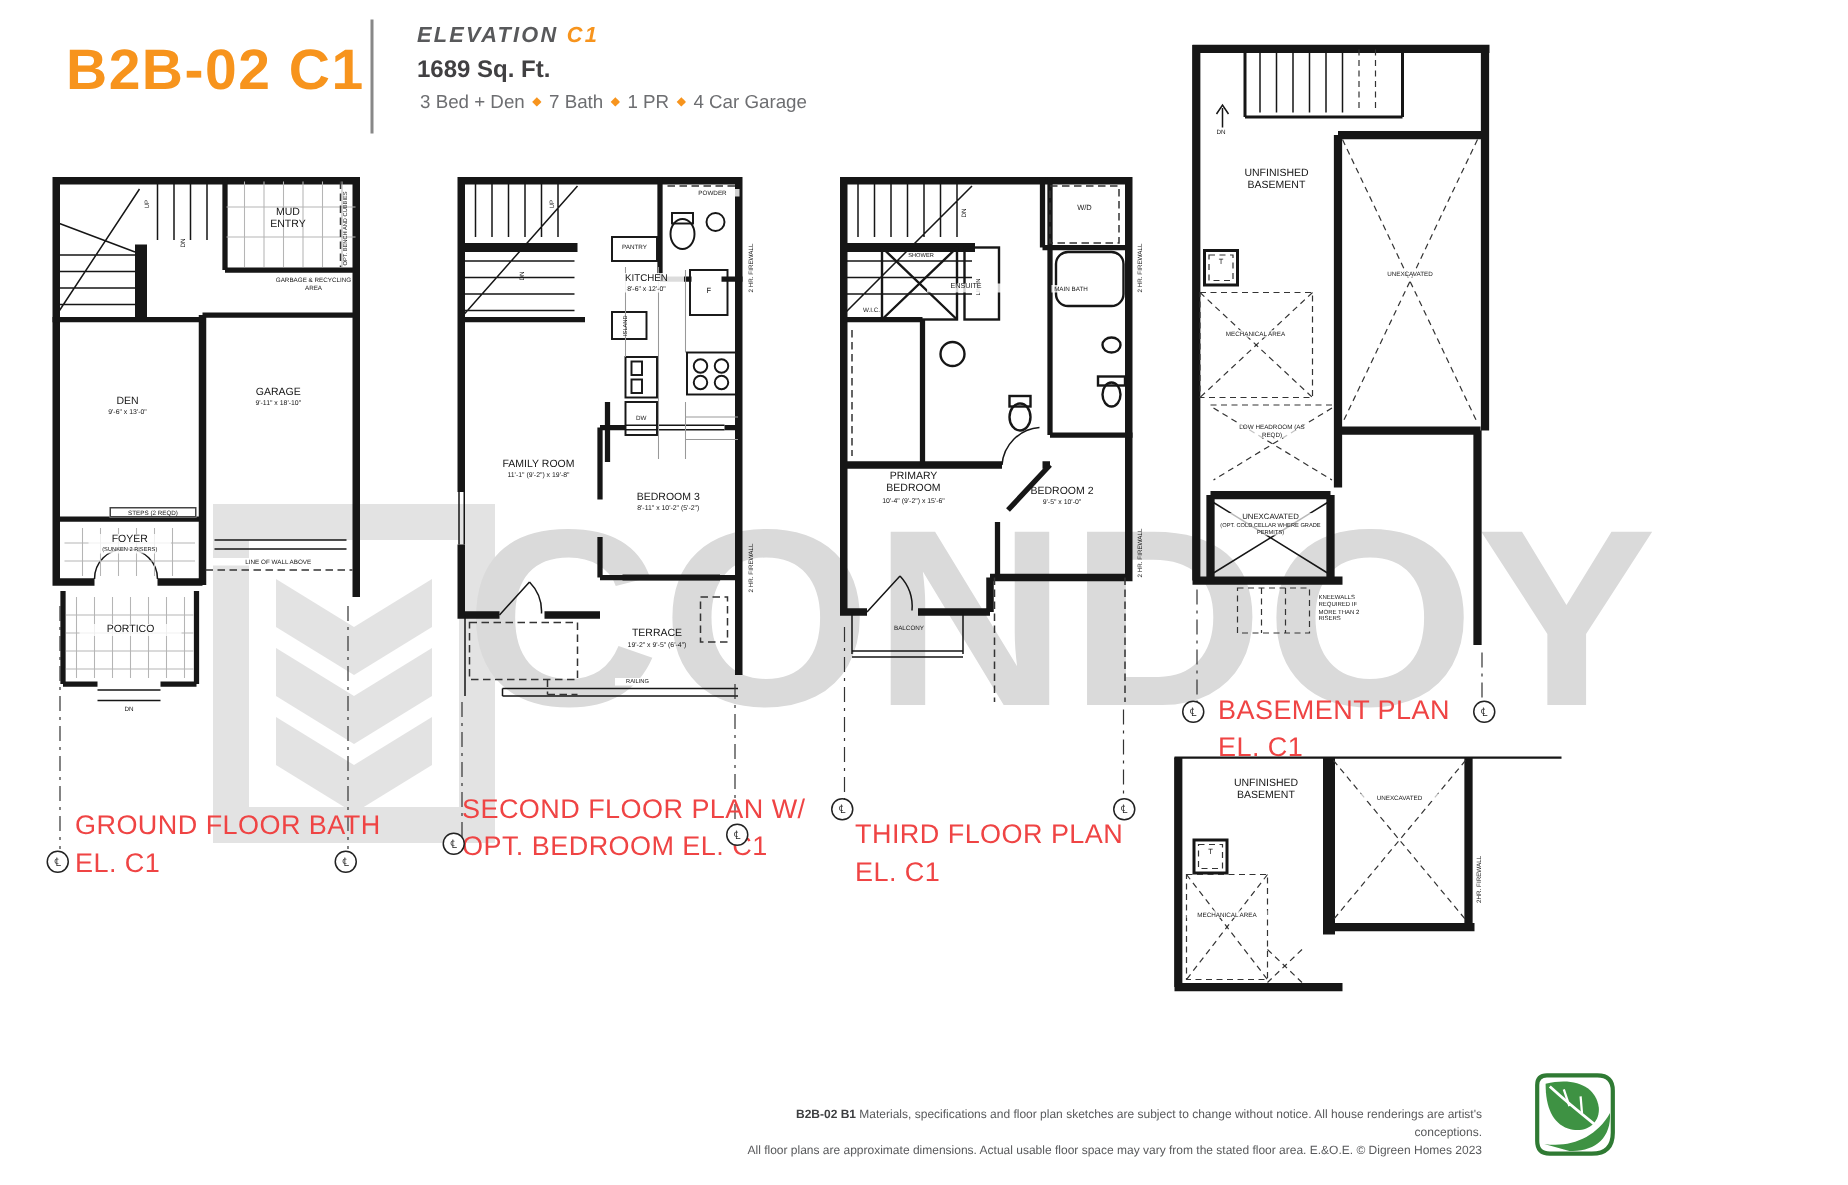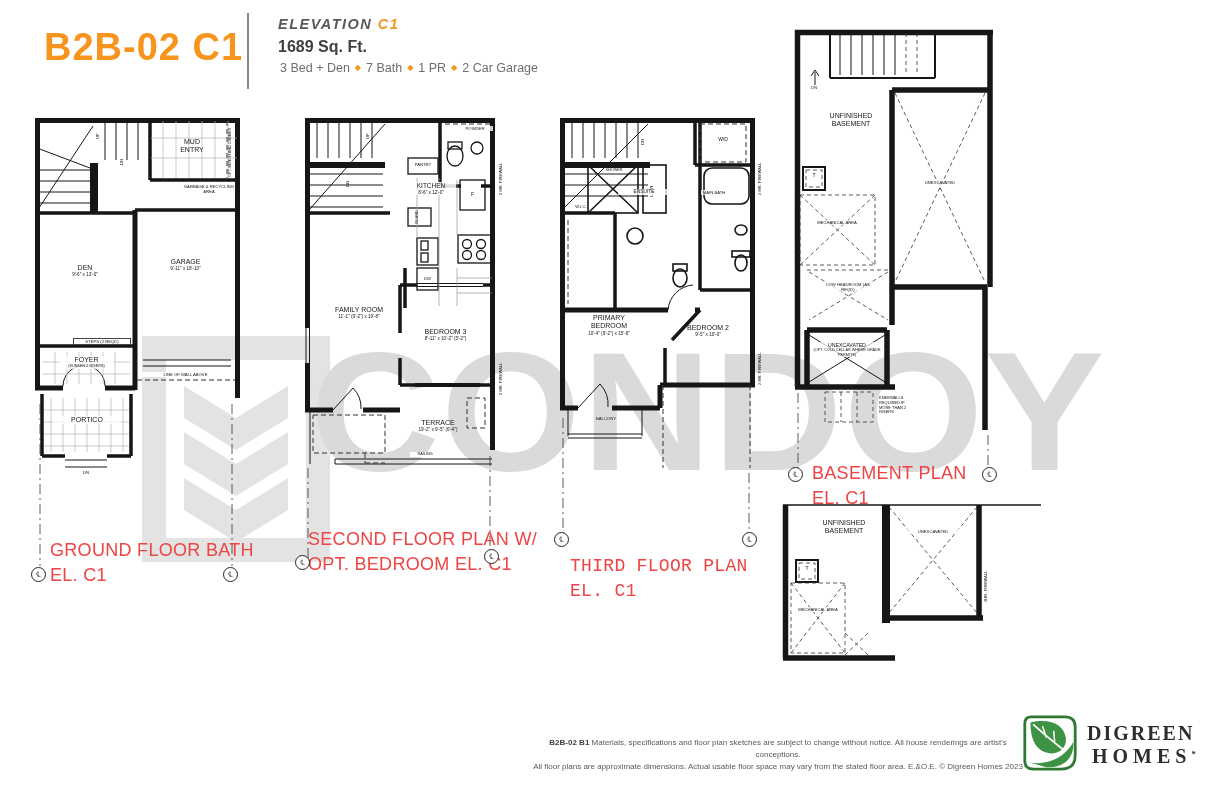--- a/index.html
+++ b/index.html
@@ -25,22 +25,22 @@
   .lbl{position:absolute;text-align:center;line-height:1.2;color:#161616;letter-spacing:0;}
   .nm{font-size:7px;font-weight:500;}
   .dm{font-size:4.6px;}
   .sm{font-size:4.2px;}
   .xs{font-size:3.8px;}
   .vert{writing-mode:vertical-rl;transform:rotate(180deg);}
   .plan-title{position:absolute;font-size:18px;letter-spacing:.3px;color:#ef4444;line-height:1.4;white-space:nowrap;}
   .clmark{position:absolute;width:13px;height:13px;border:1.2px solid #222;border-radius:50%;
           font-size:8px;line-height:13px;text-align:center;color:#222;background:#fff;}
   
-  .disc{position:absolute;left:528px;top:737px;width:500px;font-size:8px;line-height:1.5;
-        color:#58595b;text-align:center;z-index:3;}
+  .disc{position:absolute;left:488px;top:737px;width:500px;font-size:8px;line-height:1.5;
+        color:#58595b;text-align:right;z-index:3;}
   .disc b{color:#3e3f41;}
   .logo{position:absolute;left:1022px;top:714px;display:flex;align-items:center;gap:9px;z-index:3;}
   .logo-txt{font-family:"Liberation Serif",serif;color:#2d2d2d;font-weight:700;}
   .logo-l1{font-size:20px;letter-spacing:2px;}
   .logo-l2{font-size:20px;letter-spacing:5px;padding-left:5px;}
   .logo-mark{font-size:9px;vertical-align:6px;}
 </style>
 </head>
 <body>
 
@@ -55,21 +55,21 @@
 <div class="wm-text">CONDOY</div>
 
 <div class="hdr-title">B2B-02 C1</div>
 <div class="hdr-div"></div>
 <div class="hdr-elev">
   <span>ELEVATION</span>
   <span class="c1">C1</span>
 </div>
 <div class="hdr-area">1689 Sq. Ft.</div>
 <div class="hdr-specs">
-  <span>3 Bed + Den</span><span class="sep">◆</span><span>7 Bath</span><span class="sep">◆</span><span>1 PR</span><span class="sep">◆</span><span>2 Car Garage</span>
+  <span>3 Bed + Den</span><span class="sep">◆</span><span>7 Bath</span><span class="sep">◆</span><span>1 PR</span><span class="sep">◆</span><span>4 Car Garage</span>
 </div>
 
 <div class="plan" style="left:35px;top:118px;width:205px;height:470px;">
   <svg width="205" height="460" viewBox="0 0 205 460">
     <g stroke="#161616" stroke-width="5" fill="none">
       <path d="M0,2.5 H205 M2.5,0 V272 M202.5,0 V280 M100,92 V272 M0,270 H28 M70,270 H100"></path>
     </g>
     <g stroke="#161616" stroke-width="3.5" fill="none">
       <path d="M115,0 V62 M115,62 H202 M100,92 H202 M0,95 H100 M2.5,228 H100 M7,276 V338 M96,276 V338 M7,338 H30 M72,338 H96"></path>
     </g>
@@ -246,21 +246,21 @@
     <div class="nm">PRIMARY BEDROOM</div>
     <div class="dm">10'-4" (9'-2") x 15'-6"</div>
   </div>
   <div class="lbl" style="left:113px;top:206px;width:70px;">
     <div class="nm">BEDROOM 2</div>
     <div class="dm">9'-5" x 10'-0"</div>
   </div>
   <div class="lbl sm" style="left:22px;top:298px;width:48px;">BALCONY</div>
   <div class="lbl sm vert" style="left:197px;top:25px;height:72px;">2 HR. FIREWALL</div>
   <div class="lbl sm vert" style="left:197px;top:215px;height:72px;">2 HR. FIREWALL</div>
-  <div class="plan-title" style="left:10px;top:436px;font-family:Liberation Mono, monospace;">
+  <div class="plan-title" style="left:10px;top:426px;">
     <div>THIRD FLOOR PLAN</div>
     <div>EL. C1</div>
   </div>
   <span class="clmark" style="left:-6px;top:414px;">℄</span>
   <span class="clmark" style="left:182px;top:414px;">℄</span>
 </div>
 
 <div class="plan" style="left:795px;top:30px;width:200px;height:480px;">
   <svg width="200" height="460" viewBox="0 0 200 460">
     <g stroke="#161616" stroke-width="5.5" fill="none">
@@ -341,17 +341,13 @@
 <div class="logo">
   <span>
     <svg width="56" height="58" viewBox="0 0 60 62">
       <path d="M10 3 H46 Q57 3 57 14 V44 Q57 59 42 59 H12 Q3 59 3 50 V10 Q3 3 10 3 Z" fill="none" stroke="#2f7a33" stroke-width="3"></path>
       <path d="M9 9 C30 4 45 11 47 26 C48 38 37 45 25 41 C14 37 9 26 9 9 Z" fill="#3e9243"></path>
       <path d="M12 11 C24 22 34 30 44 38" stroke="#fff" stroke-width="2" fill="none"></path>
       <path d="M22 13 L26 25 M34 18 L35 30" stroke="#fff" stroke-width="1.6" fill="none"></path>
       <path d="M8 52 C26 55 45 48 55 30 C56 48 44 58 26 57 Z" fill="#3e9243"></path>
     </svg>
   </span>
-  <span class="logo-txt">
-    <div class="logo-l1">DIGREEN</div>
-    <div class="logo-l2"><span>HOMES</span><span class="logo-mark">*</span></div>
-  </span>
 </div>
 
 </body></html>

